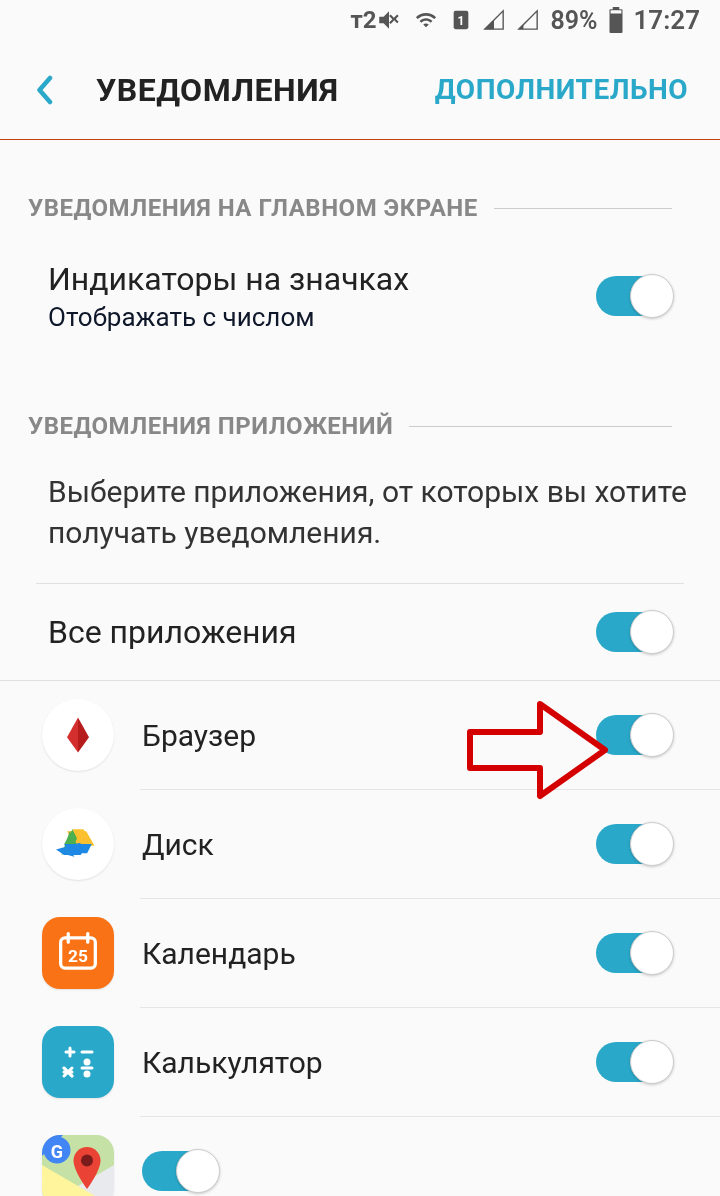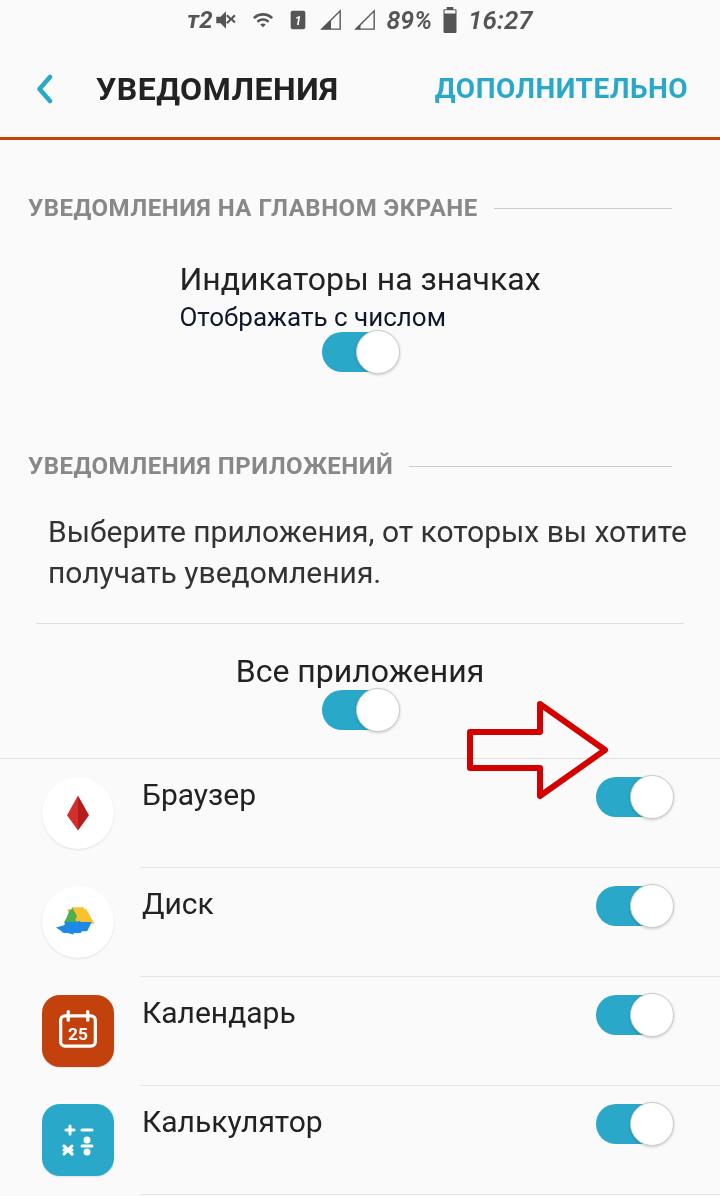--- a/index.html
+++ b/index.html
@@ -1,53 +1,53 @@
 <!DOCTYPE html>
 <html><head>
 <meta charset="utf-8">
 <style>
   * { box-sizing: border-box; margin: 0; padding: 0; }
   html, body { width: 720px; height: 1196px; font-family: -apple-system, Roboto, Arial, sans-serif; background: #fafafa; overflow: hidden; }
   
   
-  .status-bar { height: 40px; display: flex; align-items: center; justify-content: center; padding: 0 20px; color: #555; font-size: 24px; font-weight: 600; font-style: italic; }
+  .status-bar { height: 40px; display: flex; align-items: center; justify-content: flex-end; padding: 0 20px; color: #555; font-size: 24px; font-weight: 600; }
   .status-left { font-weight: 700; color:#555;}
   .status-right { display: flex; align-items: center; gap: 10px; }
   .status-right span { display:inline-flex; align-items:center;}
   .batt-pct { font-size: 25px; color:#555;}
   .time { font-size: 26px; color:#555;}
   
   
-  .header { height: 100px; display: flex; align-items: center; padding: 0 32px; border-bottom: 3px solid #c2410c; }
+  .header { height: 100px; display: flex; align-items: center; padding: 0 32px; border-bottom: 1px solid #c2410c; }
   .back { width: 24px; height: 36px; display:flex; align-items:center; justify-content:center; margin-right: 40px; }
   .back svg { width: 18px; height: 30px; }
   .title { font-size: 32px; font-weight: 700; letter-spacing: 0.5px; color:#222; flex:1;}
   .action-right { font-size: 28px; font-weight: 700; color: #2aa8c9; letter-spacing: 0.5px;}
   
   
   .section-head { display:flex; align-items:center; padding: 54px 48px 12px 28px; color:#888; font-weight:700; font-size:24px; letter-spacing:0.5px;}
   .section-head .line { flex:1; height:1px; background:#ccc; margin-left: 16px;}
   
   
-  .row { display:flex; align-items:center; padding: 26px 48px; flex-direction: column; }
+  .row { display:flex; align-items:center; padding: 26px 48px; }
   .row .texts { flex:1; }
   .row-title { font-size: 32px; color:#222; }
   .row-sub { font-size: 26px; color: #0f172a; margin-top:4px;}
   
   .desc { padding: 20px 24px 30px 48px; font-size: 30px; color:#333; line-height:1.35; }
   
   .divider { height:1px; background:#e0e0e0; margin: 0 36px;}
   .divider-full { height:1px; background:#e0e0e0; }
   
   
   .toggle { width: 76px; height: 40px; background:#2aa8c9; border-radius: 20px; position:relative; flex-shrink:0;}
   .toggle .knob { position:absolute; right:-2px; top:-2px; width:44px; height:44px; background:#fff; border:1px solid #ccc; border-radius:50%; box-shadow:0 1px 3px rgba(0,0,0,0.2);}
   
   
-  .app-row { display:flex; align-items:flex-start; padding: 18px 48px 18px 42px; }
+  .app-row { display:flex; align-items:center; padding: 18px 48px 18px 42px; }
   .app-icon { width:72px; height:72px; border-radius:50%; display:flex; align-items:center; justify-content:center; margin-right: 28px; background:#fff; flex-shrink:0; box-shadow: 0 1px 2px rgba(0,0,0,0.1);}
   .app-icon.square { border-radius: 18px; }
   .app-name { flex:1; font-size: 30px; color:#222;}
   
   .app-divider { height:1px; background:#e5e5e5; margin-left: 140px;}
   
   
   .arrow-overlay { position:absolute; left:460px; top:692px; pointer-events:none;}
   
 </style>
@@ -86,21 +86,21 @@
         </svg>
     </span>
     <span class="batt-pct">89%</span>
     <span>
       <svg width="16" height="26" viewBox="0 0 12 24">
           <rect x="0" y="2" width="12" height="22" rx="1" fill="#555"></rect>
           <rect x="3" y="0" width="6" height="3" fill="#555"></rect>
           <rect x="1" y="3" width="10" height="3" fill="#fafafa"></rect>
         </svg>
     </span>
-    <span class="time">16:27</span>
+    <span class="time">17:27</span>
   </div>
 </div>
 
 <div class="header">
   <div class="back">
     <svg viewBox="0 0 12 20">
         <path d="M10 2 L3 10 L10 18" stroke="#2aa8c9" stroke-width="3" fill="none" stroke-linecap="round" stroke-linejoin="round"></path>
       </svg>
   </div>
   <div class="title">УВЕДОМЛЕНИЯ</div>
@@ -173,21 +173,21 @@
         </svg>
     </div>
     <div class="app-name">Диск</div>
     <div class="toggle">
         <div class="knob"></div>
       </div>
   </div>
   <div class="app-divider"></div>
 
   <div class="app-row">
-    <div class="app-icon square" style="background:#c2410c;">
+    <div class="app-icon square" style="background:#f97316;">
       <svg width="52" height="52" viewBox="0 0 48 48">
           <rect x="8" y="10" width="32" height="28" rx="4" fill="none" stroke="#fff" stroke-width="3"></rect>
           <line x1="15" y1="6" x2="15" y2="14" stroke="#fff" stroke-width="3" stroke-linecap="round"></line>
           <line x1="33" y1="6" x2="33" y2="14" stroke="#fff" stroke-width="3" stroke-linecap="round"></line>
           <text x="24" y="32" text-anchor="middle" fill="#fff" font-size="16" font-weight="700">25</text>
         </svg>
     </div>
     <div class="app-name">Календарь</div>
     <div class="toggle">
         <div class="knob"></div>

